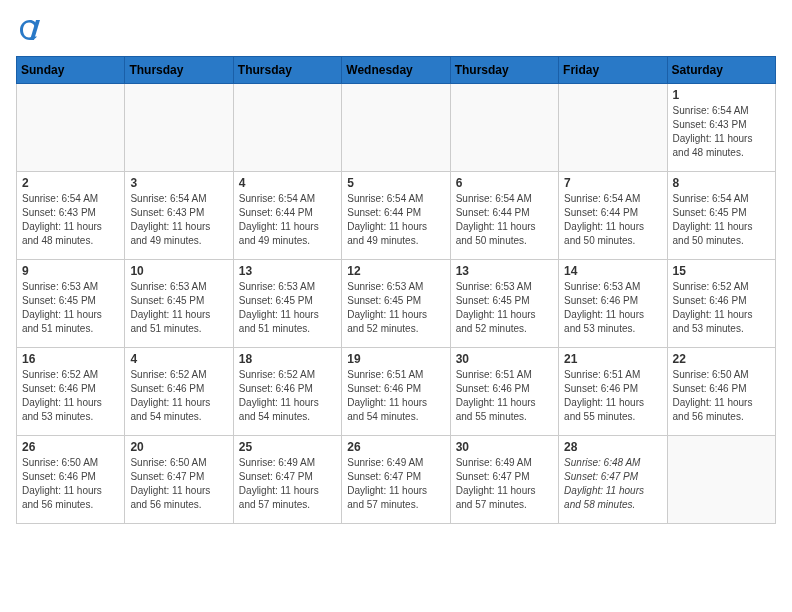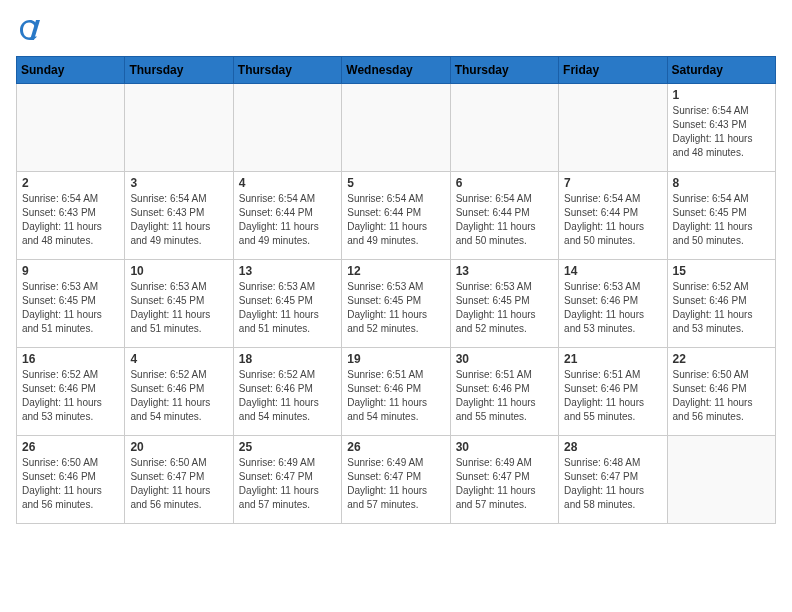--- a/index.html
+++ b/index.html
@@ -316,21 +316,21 @@
         </td>
         <td>
           <span class="day-num">30</span>
           <div class="day-detail" style="white-space: pre-line;">Sunrise: 6:49 AM
 Sunset: 6:47 PM
 Daylight: 11 hours
 and 57 minutes.</div>
         </td>
         <td>
           <span class="day-num">28</span>
-          <div class="day-detail" style="white-space: pre-line;">Sunrise: 6:48 AM
+          <div class="day-detail" style="white-space: pre-line; font-style: italic;">Sunrise: 6:48 AM
 Sunset: 6:47 PM
 Daylight: 11 hours
 and 58 minutes.</div>
         </td>
         <td class="empty"></td>
       </tr>
     </tbody>
 </table>
 
 </body></html>

